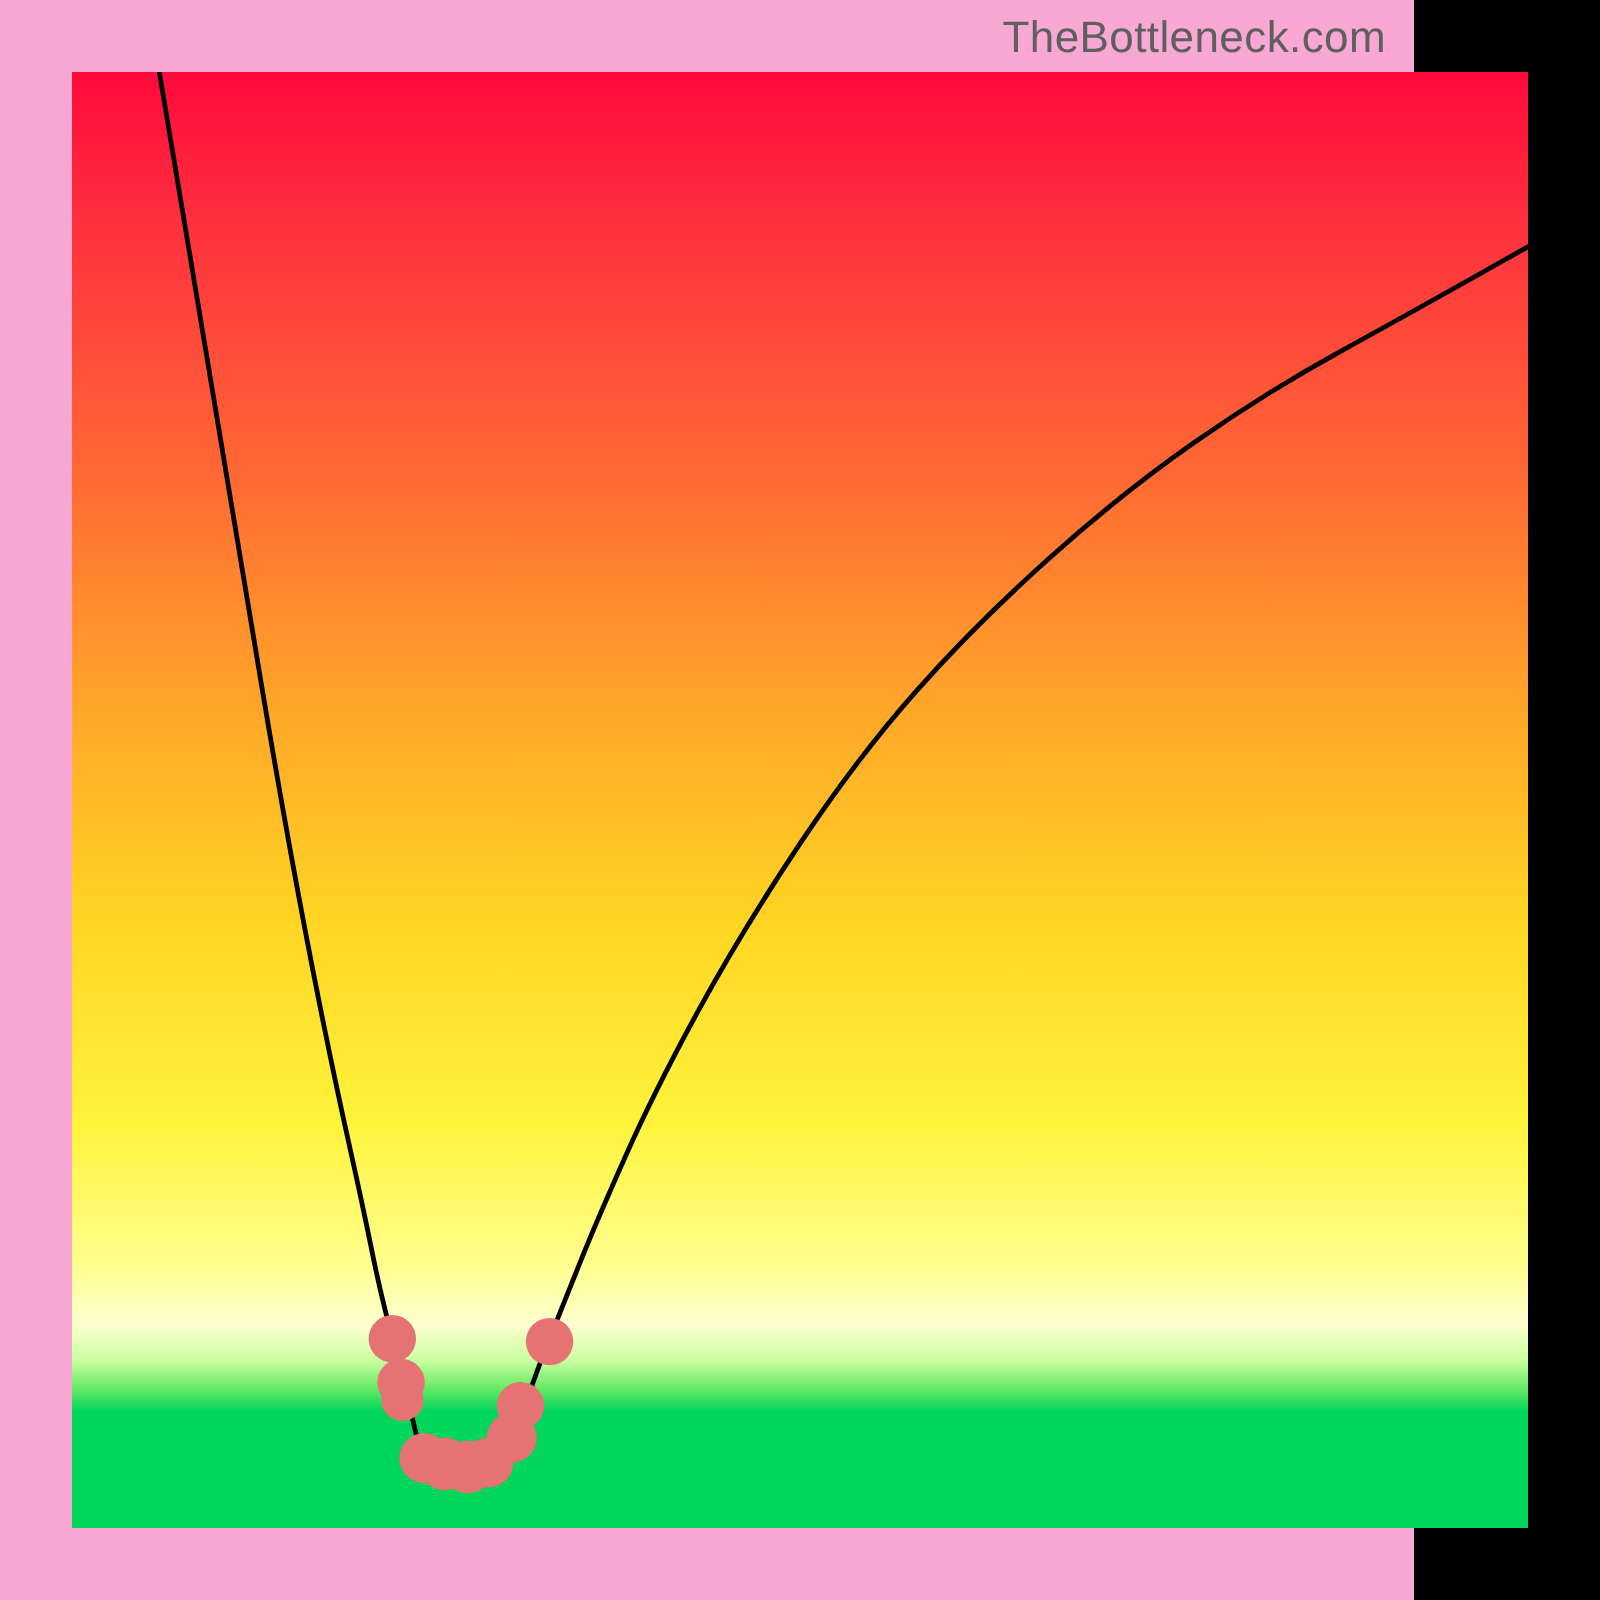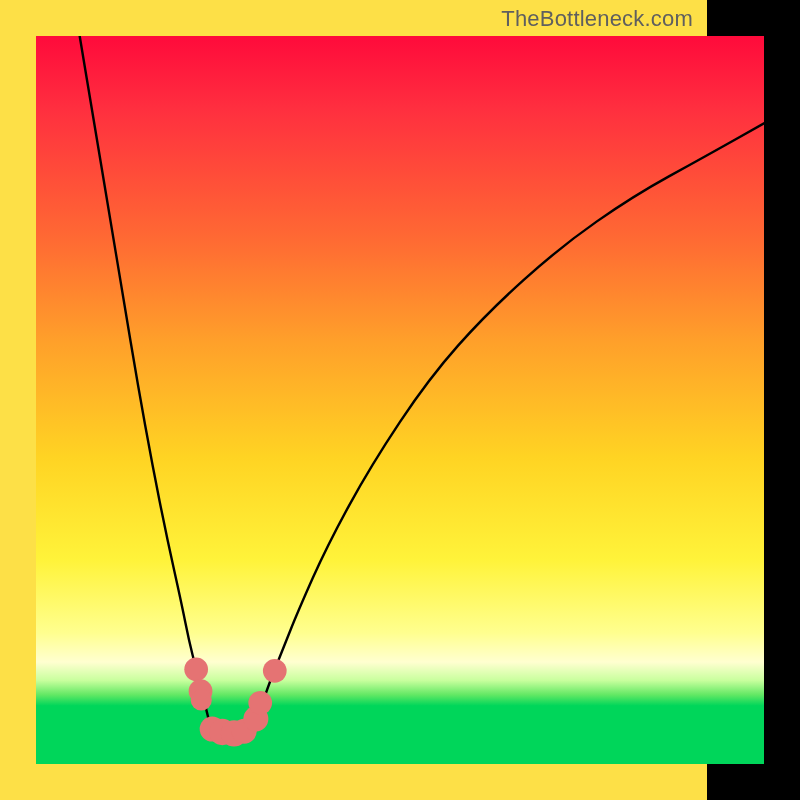--- a/index.html
+++ b/index.html
@@ -10,21 +10,21 @@
     overflow: hidden;
     background: #000;
     font-family: Arial, Helvetica, sans-serif;
   }
   .frame {
     position: absolute;
     top: 0;
     left: 0;
     width: 707px;
     height: 800px;
-    background: #fde047;
+    background: #f9a8d4;
   }
   .plot {
     position: absolute;
     top: 36px;
     left: 36px;
     width: 728px;
     height: 728px;
     overflow: hidden;
   }
   

